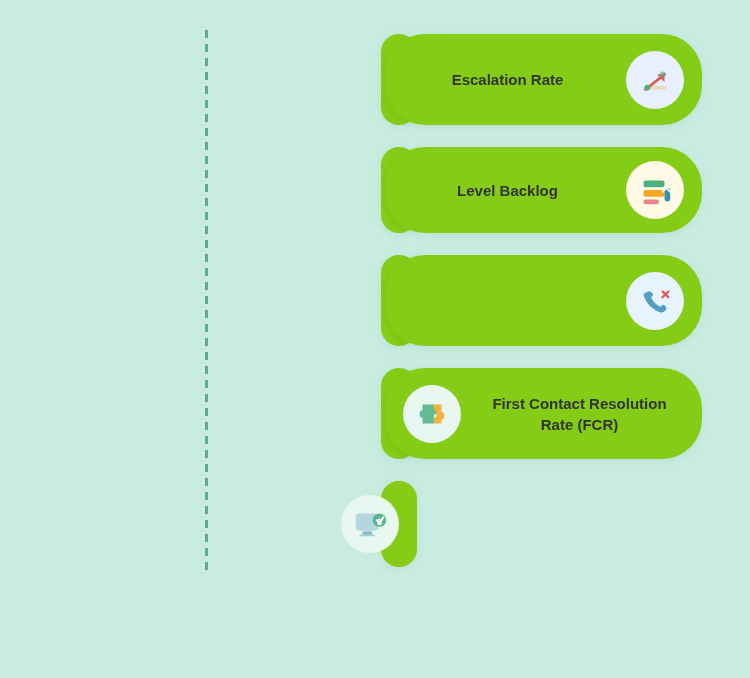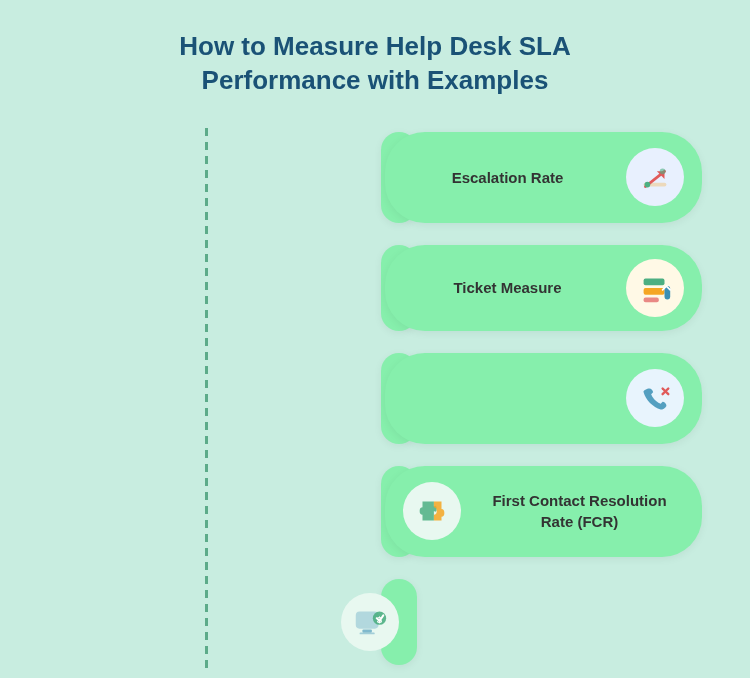--- a/index.html
+++ b/index.html
@@ -53,21 +53,21 @@
         #5dab8a 0px,
         #5dab8a 8px,
         transparent 8px,
         transparent 14px
       );
       height: 100%;
       min-height: 500px;
     }
 
     .card {
-      background: #86efac;
+      background: #84cc16;
       border-radius: 40px;
       display: flex;
       align-items: center;
       padding: 14px 18px;
       gap: 14px;
       min-height: 80px;
       margin: 4px 8px;
       box-shadow: 0 2px 8px rgba(0,0,0,0.06);
     }
 
@@ -125,24 +125,20 @@
     
     .icon-svg {
       width: 38px;
       height: 38px;
     }
   </style>
 </head>
 <body>
 
 <div class="container">
-  <h1 class="main-title">
-    <span>How to Measure Help Desk SLA</span><br>
-    <span>Performance with Examples</span>
-  </h1>
 
   <div class="grid">
 
     <div class="card left">
       <div class="icon-circle icon-frt">
         <svg class="icon-svg" viewBox="0 0 40 40" fill="none" xmlns="http://www.w3.org/2000/svg">
           <circle cx="18" cy="20" r="12" stroke="#e05a5a" stroke-width="2.5" fill="none"></circle>
           <polyline points="18,13 18,20 23,24" stroke="#e05a5a" stroke-width="2.5" stroke-linecap="round"></polyline>
           <circle cx="30" cy="12" r="6" fill="#4caf82"></circle>
           <polyline points="27,12 29,14 33,10" stroke="white" stroke-width="1.8" stroke-linecap="round" stroke-linejoin="round" fill="none"></polyline>
@@ -187,21 +183,21 @@
     <div class="card right">
       <div class="icon-circle icon-tb">
         <svg class="icon-svg" viewBox="0 0 40 40" fill="none" xmlns="http://www.w3.org/2000/svg">
           <rect x="8" y="10" width="22" height="7" rx="2" fill="#4caf82"></rect>
           <rect x="8" y="20" width="22" height="7" rx="2" fill="#f5a623"></rect>
           <rect x="8" y="30" width="16" height="5" rx="2" fill="#e05a5a" opacity="0.7"></rect>
           <rect x="30" y="18" width="6" height="14" rx="3" fill="#3a8fb5"></rect>
           <polyline points="28,22 32,18 36,22" stroke="white" stroke-width="1.8" fill="none" stroke-linecap="round"></polyline>
         </svg>
       </div>
-      <span class="card-text">Ticket Measure</span>
+      <span class="card-text">Level Backlog</span>
     </div>
 
     <div class="card left">
       <div class="icon-circle icon-csat">
         <svg class="icon-svg" viewBox="0 0 40 40" fill="none" xmlns="http://www.w3.org/2000/svg">
           <path d="M8 26 A12 12 0 0 1 32 26" stroke="#e8e8e8" stroke-width="4" fill="none" stroke-linecap="round"></path>
           <path d="M8 26 A12 12 0 0 1 22 14" stroke="#4caf82" stroke-width="4" fill="none" stroke-linecap="round"></path>
           <path d="M22 14 A12 12 0 0 1 32 26" stroke="#f5a623" stroke-width="4" fill="none" stroke-linecap="round"></path>
           <line x1="20" y1="26" x2="15" y2="18" stroke="#e05a5a" stroke-width="2.5" stroke-linecap="round"></line>
           <circle cx="20" cy="26" r="3" fill="#555"></circle>

